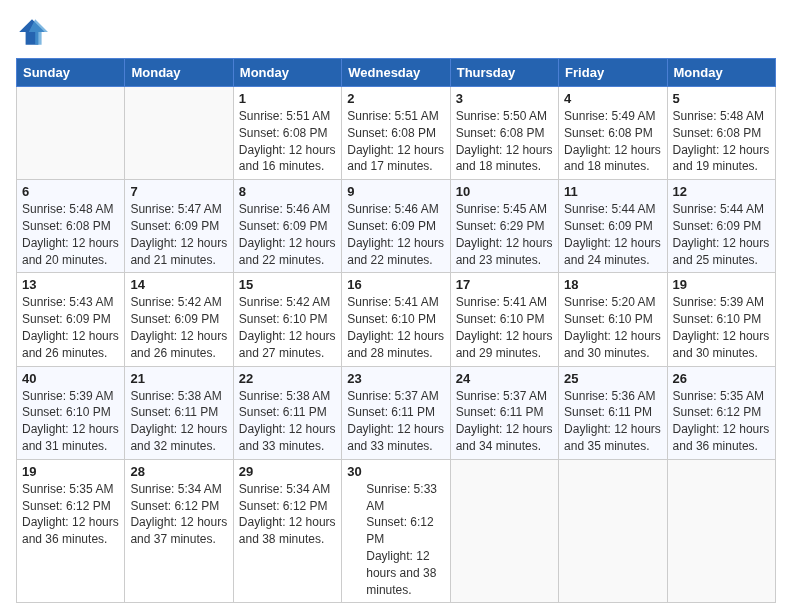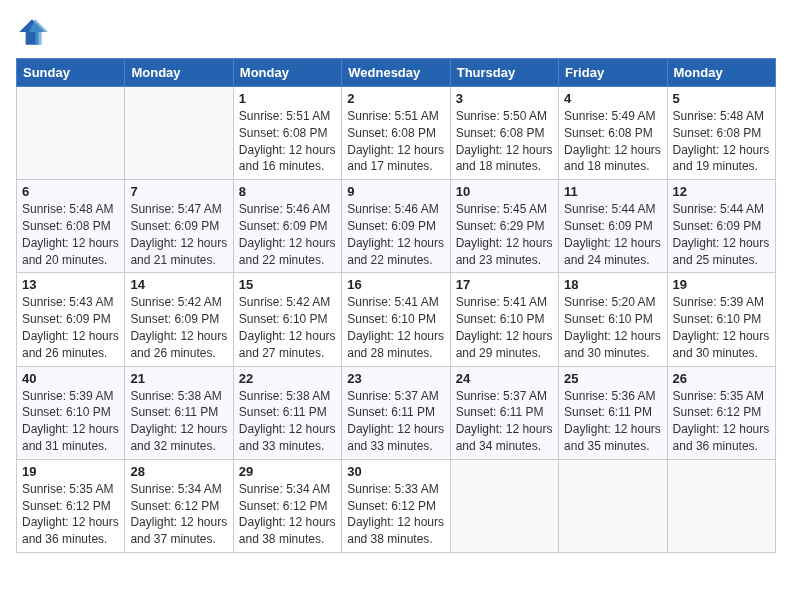--- a/index.html
+++ b/index.html
@@ -310,21 +310,21 @@
 Daylight: 12 hours and 37 minutes.</div>
         </td>
         <td>
           <div class="day-number">29</div>
           <div class="day-info" style="white-space: pre-line;">Sunrise: 5:34 AM
 Sunset: 6:12 PM
 Daylight: 12 hours and 38 minutes.</div>
         </td>
         <td>
           <div class="day-number">30</div>
-          <div class="day-info" style="white-space: pre-line;">Sunrise: 5:33 AM
+          <div class="day-info" style="white-space: pre-line; margin-left: 19px;">Sunrise: 5:33 AM
 Sunset: 6:12 PM
 Daylight: 12 hours and 38 minutes.</div>
         </td>
         <td class="empty"></td>
         <td class="empty"></td>
         <td class="empty"></td>
       </tr>
     </tbody>
 </table>
 

